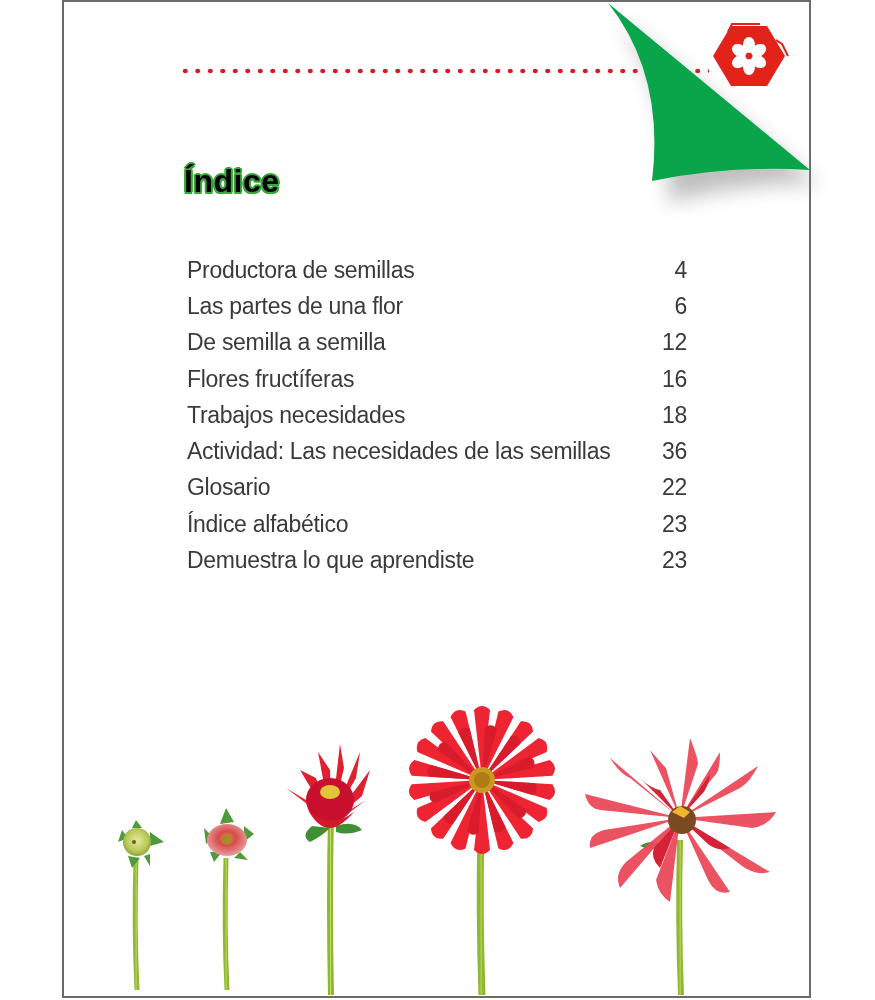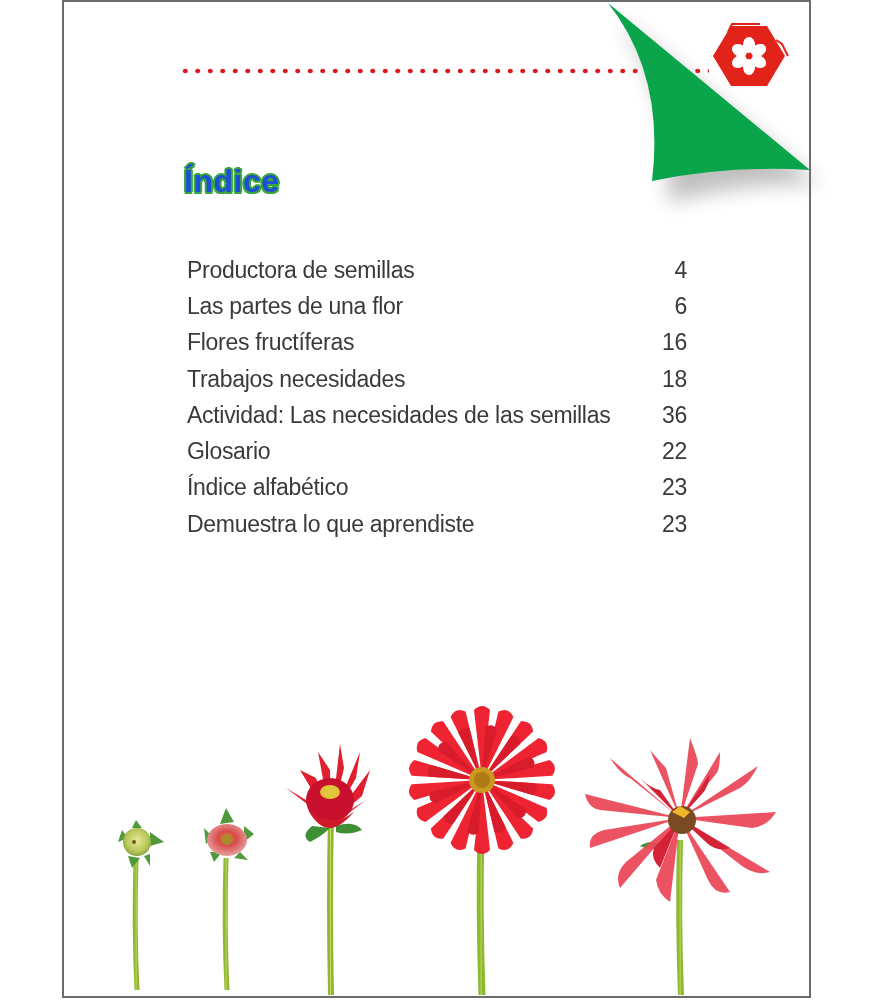--- a/index.html
+++ b/index.html
@@ -3,21 +3,21 @@
 <meta charset="utf-8">
 <style>
   html, body { margin:0; padding:0; background:#ffffff; }
   body { width:875px; height:1000px; position:relative; overflow:hidden; font-family:"Liberation Sans", sans-serif; }
   .page { position:absolute; left:62px; top:0; width:749px; height:998px; border:2px solid #6b6b6b; border-top:2px solid #6b6b6b; box-sizing:border-box; background:#fff; overflow:hidden; }
   .dots { position:absolute; left:115px; top:66px; width:530px; height:6px;
     background-image: radial-gradient(circle, #d7191f 2.2px, transparent 2.6px);
     background-size:12.5px 6px; background-repeat:repeat-x; }
   .corner { position:absolute; left:0; top:0; width:875px; height:260px; pointer-events:none; }
   .badge { position:absolute; left:708px; top:18px; width:82px; height:76px; }
-  .title { position:absolute; left:184px; top:163px; font-size:32px; font-weight:bold; color:#1d4ed8;
+  .title { position:absolute; left:184px; top:163px; font-size:32px; font-weight:bold; color:#000000;
     -webkit-text-stroke: 0px; text-shadow:
       2px 0 0 #3aa63e, -2px 0 0 #3aa63e, 0 2px 0 #3aa63e, 0 -2px 0 #3aa63e,
       1.5px 1.5px 0 #3aa63e, -1.5px -1.5px 0 #3aa63e, 1.5px -1.5px 0 #3aa63e, -1.5px 1.5px 0 #3aa63e,
       3px 0 0 #fff, -3px 0 0 #fff, 0 3px 0 #fff, 0 -3px 0 #fff;
     letter-spacing:0.5px; }
   .toc { position:absolute; left:187px; top:252px; width:500px; }
   .toc-row { display:flex; justify-content:space-between; align-items:center; height:36.3px; font-size:23px; color:#3a3a3a; font-weight:normal; letter-spacing:-0.3px; }
   .toc-row .pg { text-align:right; min-width:40px; }
   .flowers { position:absolute; left:0; top:700px; width:875px; height:300px; }
 </style>
@@ -56,20 +56,24 @@
 <div class="title">Índice</div>
 
 <div class="toc">
   <div class="toc-row">
       <span>Productora de semillas</span>
       <span class="pg">4</span>
     </div>
   <div class="toc-row">
       <span>Las partes de una flor</span>
       <span class="pg">6</span>
+    </div>
+  <div class="toc-row">
+      <span>De semilla a semilla</span>
+      <span class="pg">12</span>
     </div>
   <div class="toc-row">
       <span>Flores fructíferas</span>
       <span class="pg">16</span>
     </div>
   <div class="toc-row">
       <span>Trabajos necesidades</span>
       <span class="pg">18</span>
     </div>
   <div class="toc-row">

